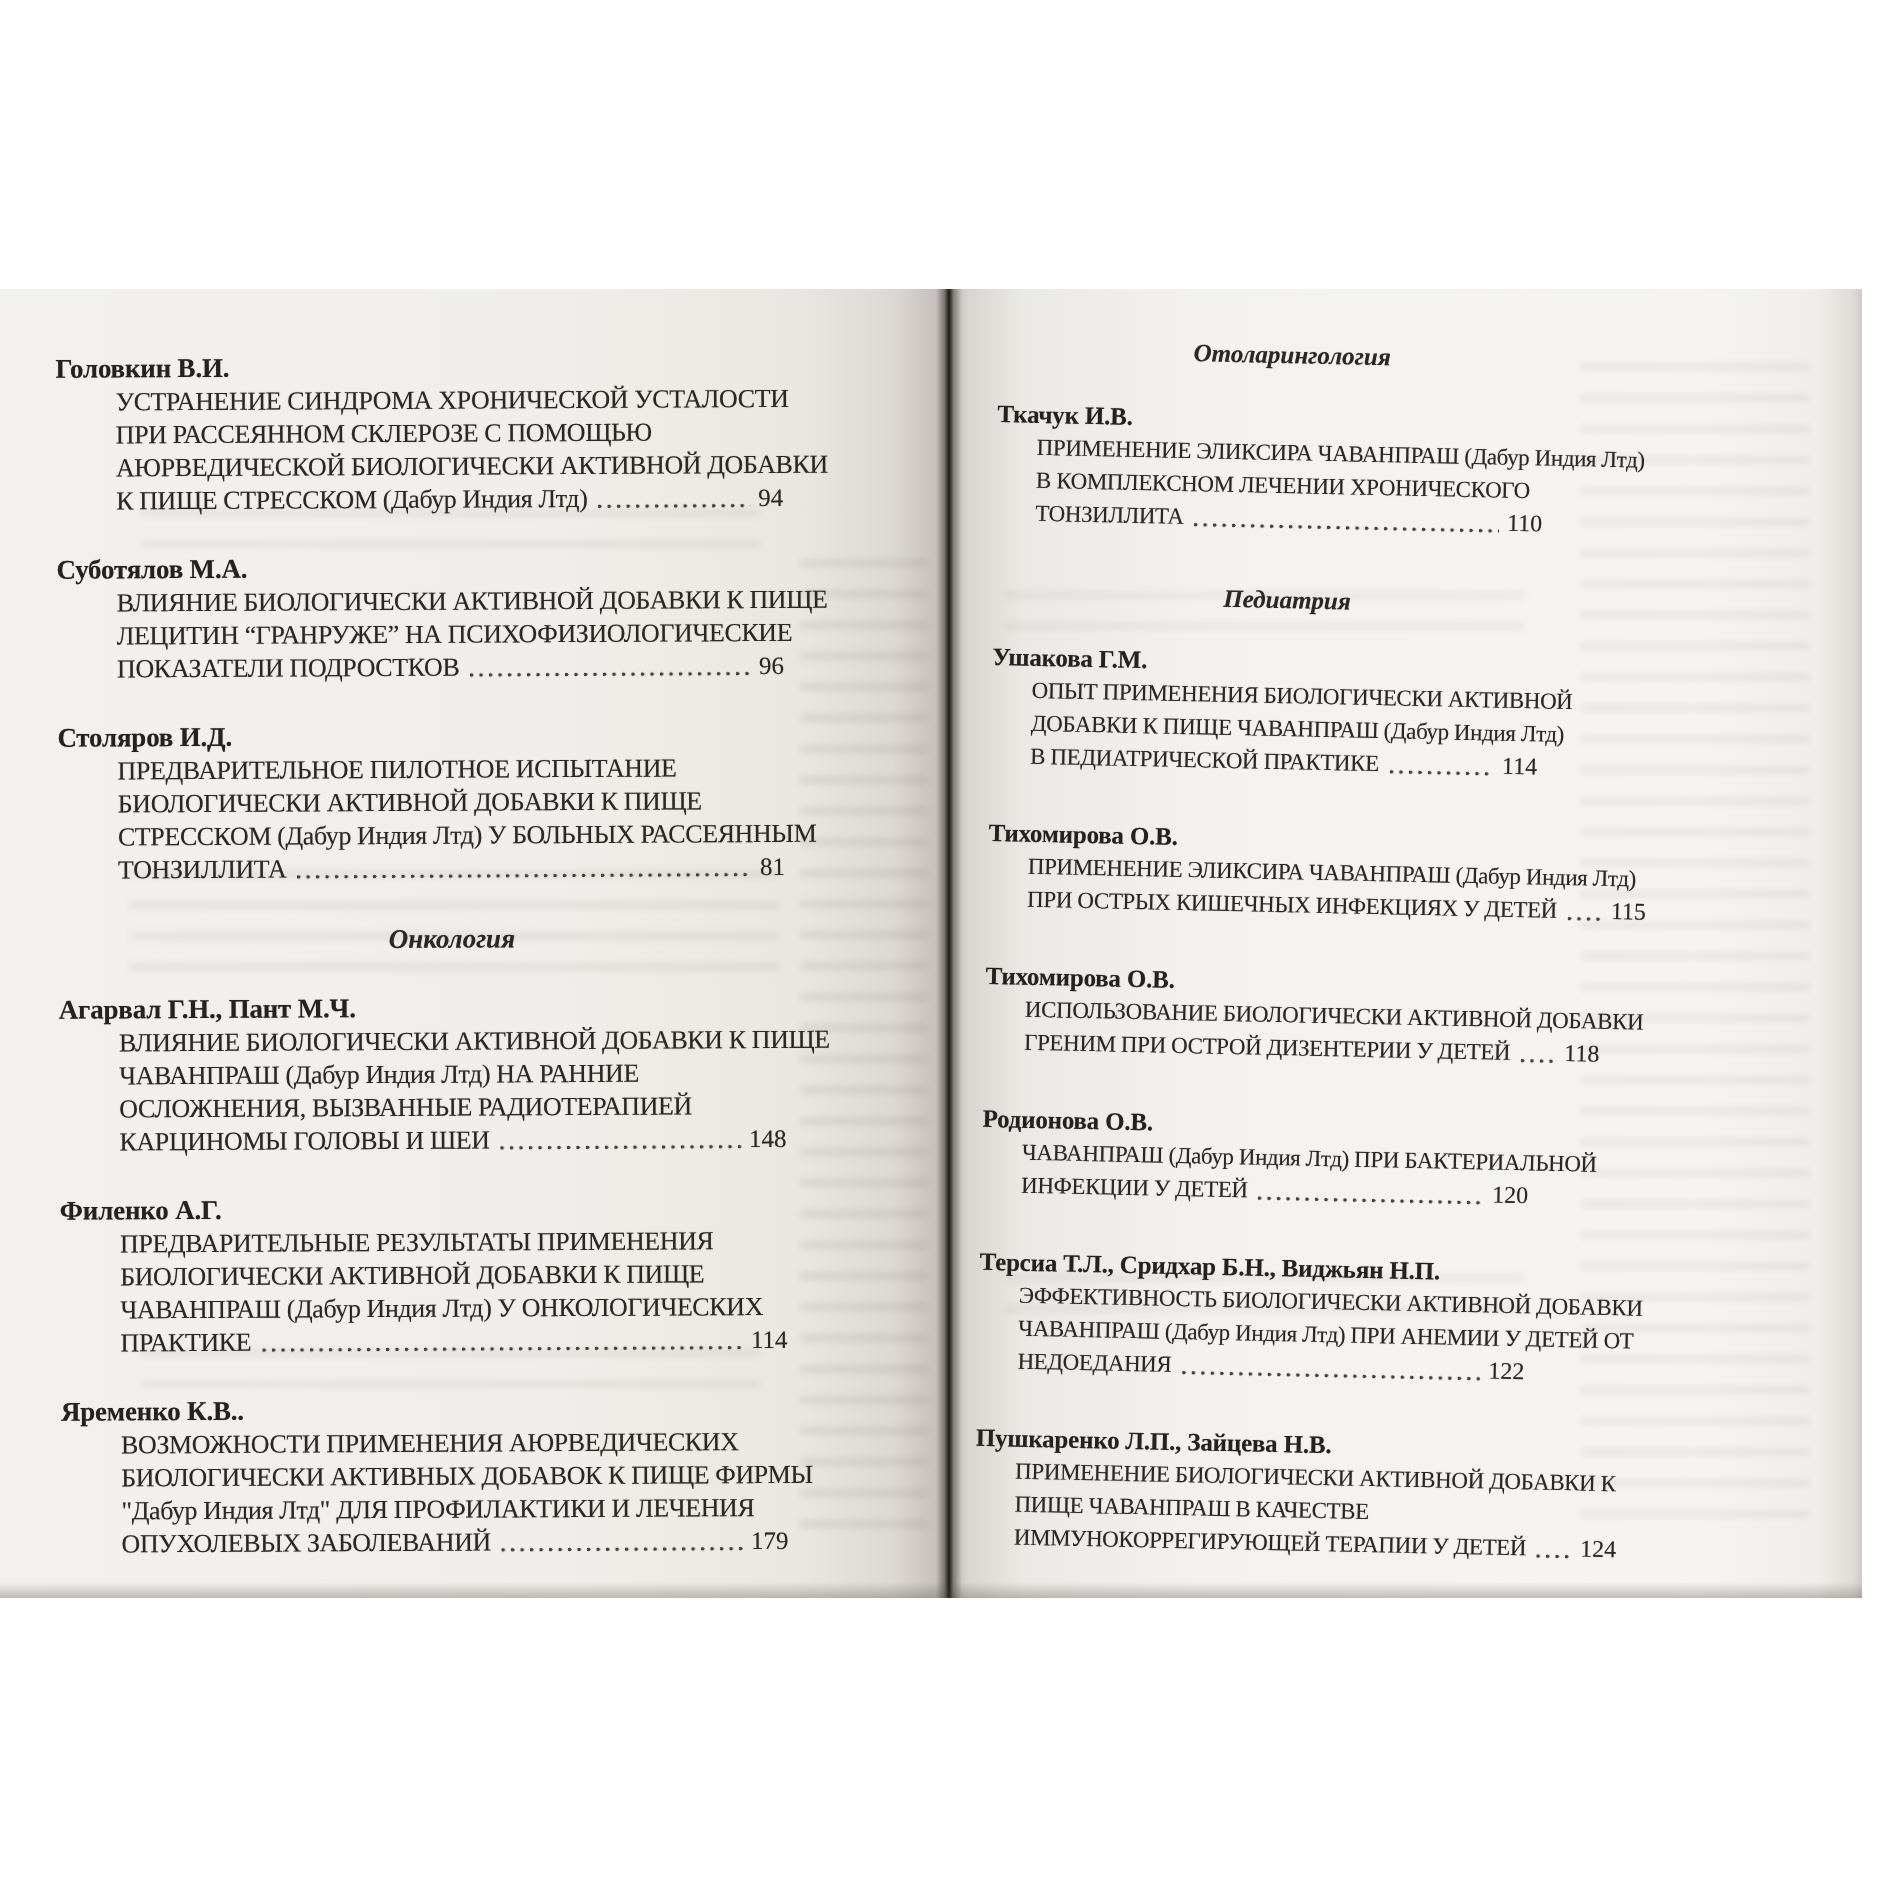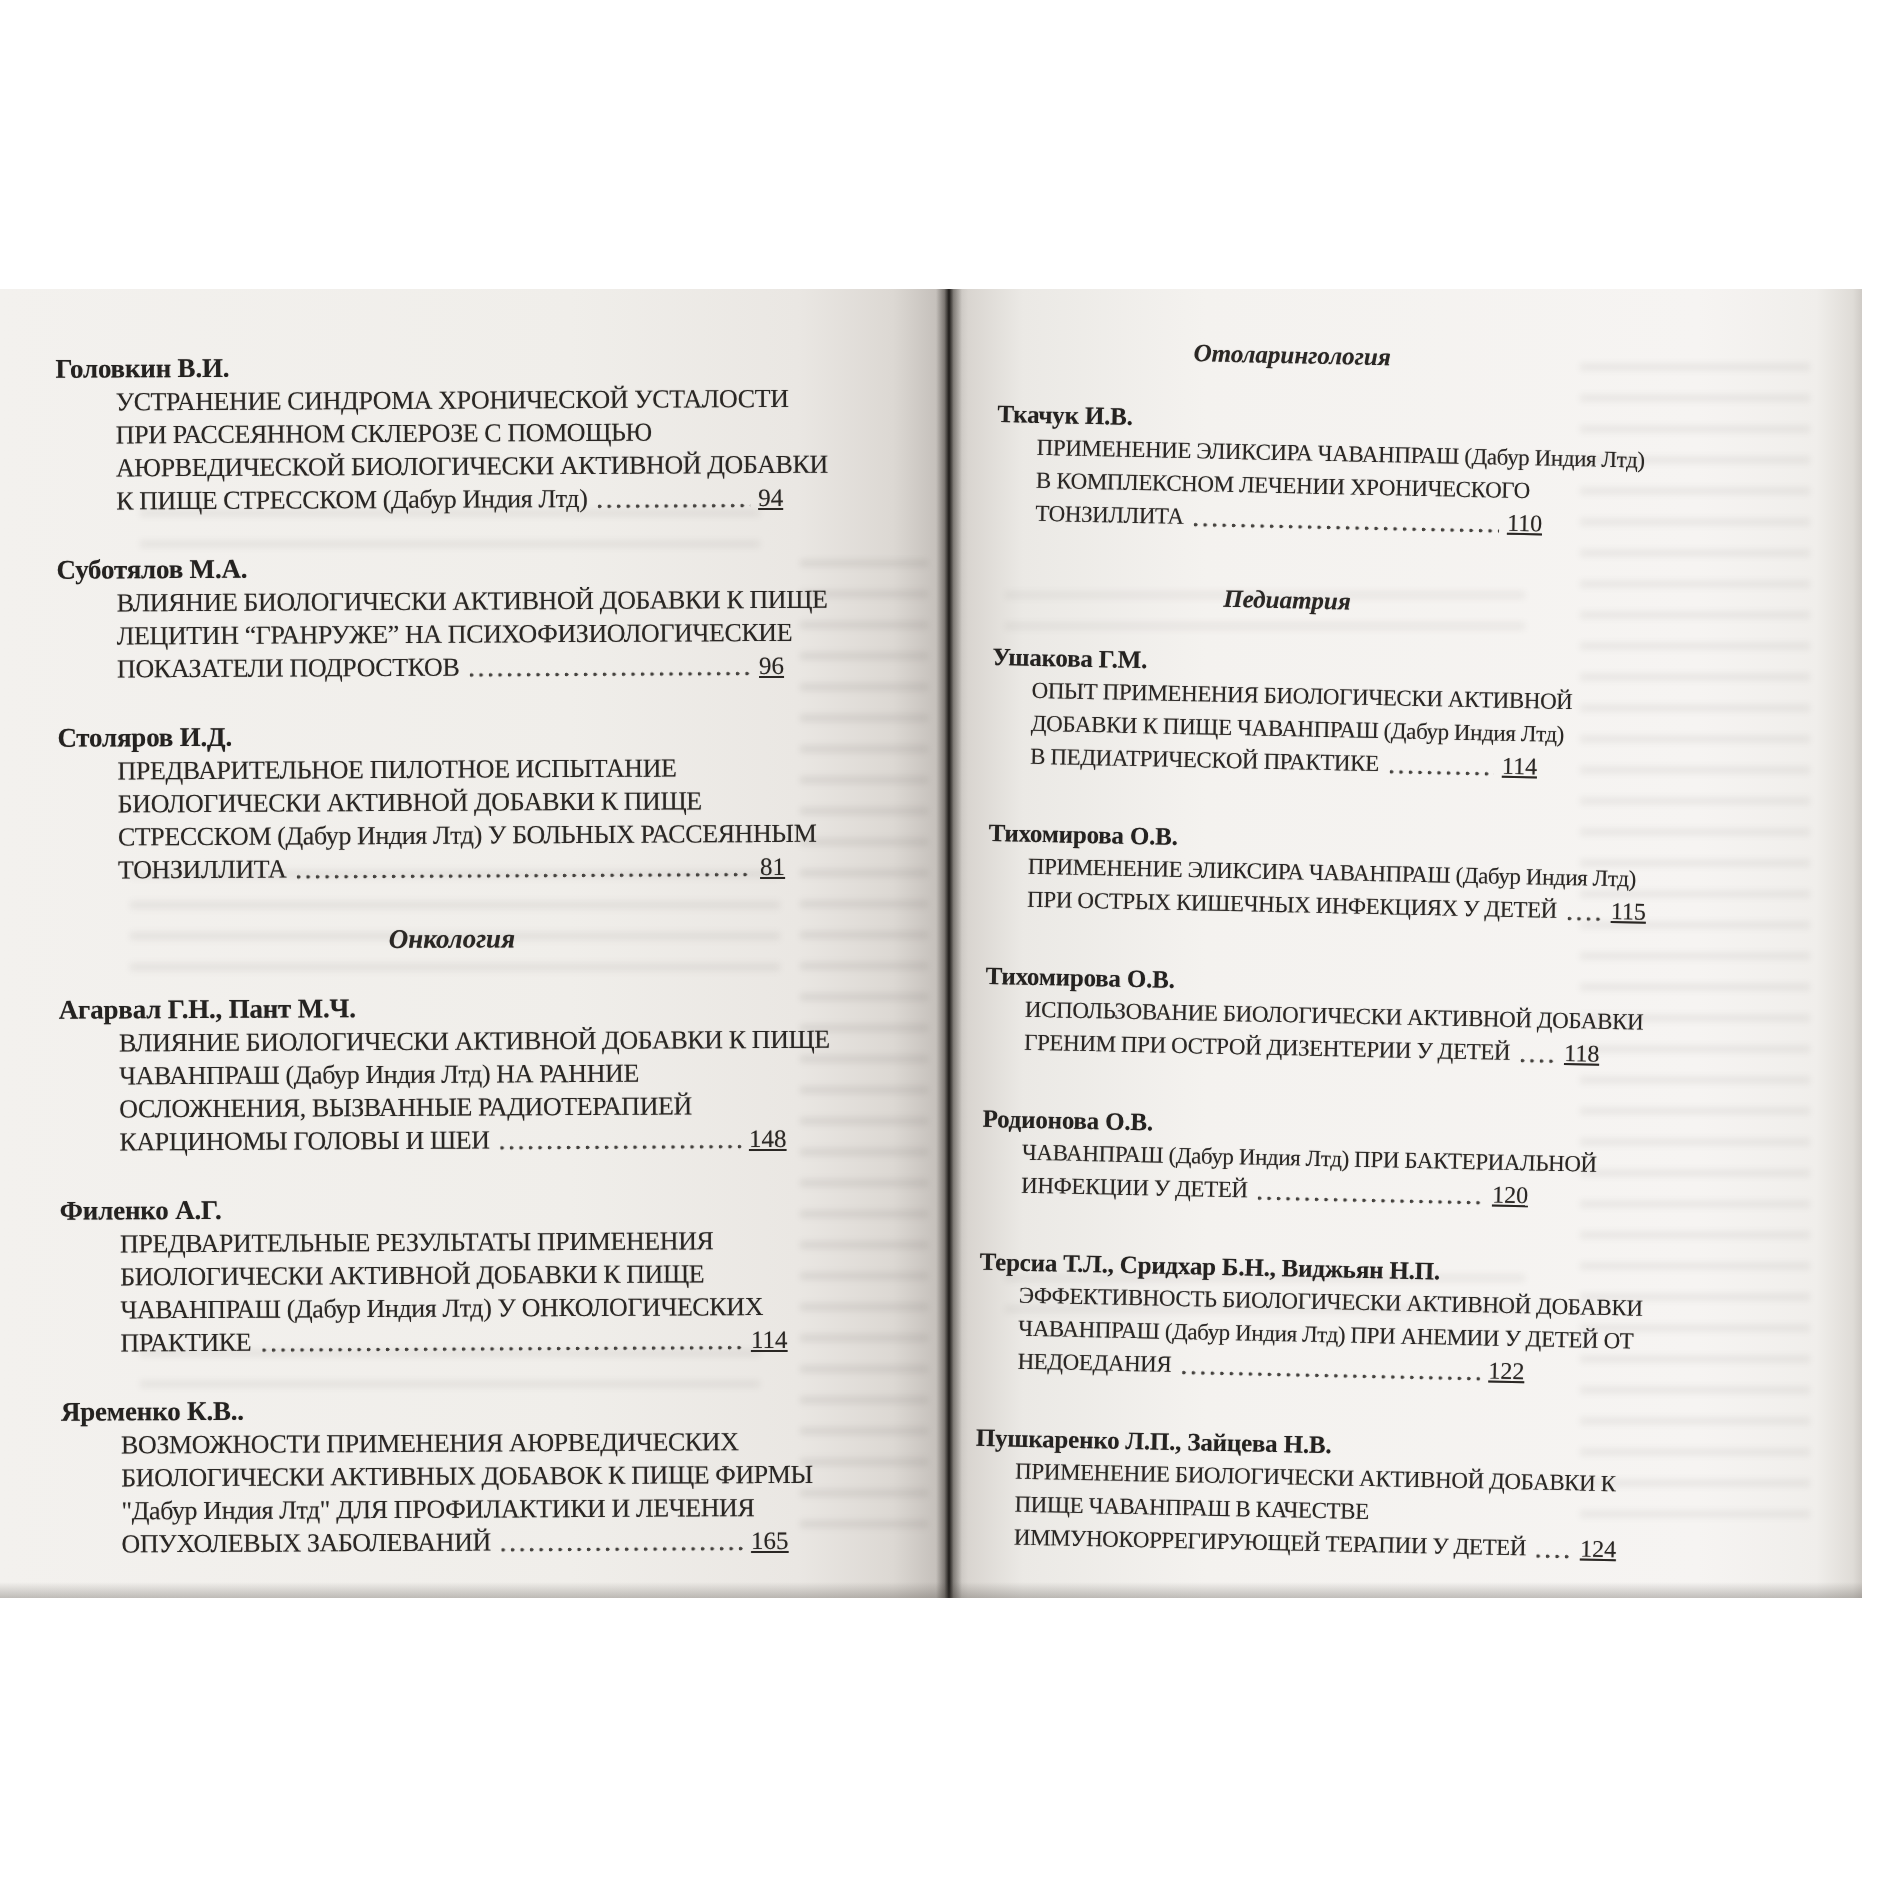--- a/index.html
+++ b/index.html
@@ -94,21 +94,20 @@
     align-self:flex-end;
     height:5px; margin:0 8px 6px 10px;
     background-image:radial-gradient(circle at 2.5px 2.5px, #45423e 1.7px, rgba(0,0,0,0) 2.1px);
     background-size:9.5px 5px;
     background-repeat:repeat-x;
   }
   .pnum{
     flex:0 0 auto;
     font-size:25px;
     letter-spacing:0;
-    text-decoration:underline;
   }
   .right .pnum{ font-size:24px; }
   
   .ghost{
     position:absolute;
     background:repeating-linear-gradient(0deg,
       rgba(115,110,104,0) 0px, rgba(115,110,104,0) 9px,
       rgba(104,99,94,.38) 15px, rgba(115,110,104,0) 21px,
       rgba(115,110,104,0) 31px);
     filter:blur(3px);
@@ -203,21 +202,21 @@
 
         <div class="entry">
           <div class="authors">Яременко К.В..</div>
           <div class="titles">
             <div class="tl">ВОЗМОЖНОСТИ ПРИМЕНЕНИЯ АЮРВЕДИЧЕСКИХ</div>
             <div class="tl">БИОЛОГИЧЕСКИ АКТИВНЫХ ДОБАВОК К ПИЩЕ ФИРМЫ</div>
             <div class="tl">"Дабур Индия Лтд" ДЛЯ ПРОФИЛАКТИКИ И ЛЕЧЕНИЯ</div>
             <div class="tl last">
               <span class="lt">ОПУХОЛЕВЫХ ЗАБОЛЕВАНИЙ</span>
               <span class="dots"></span>
-              <span class="pnum">165</span>
+              <span class="pnum">179</span>
             </div>
           </div>
         </div>
 
       </div>
     </div>
 
     <div class="page right">
       <div class="ghost" style="left:630px; top:60px; width:230px; height:1180px; opacity:.30;"></div>
       <div class="ghost" style="left:55px; top:300px; width:520px; height:52px; opacity:.28;"></div>

